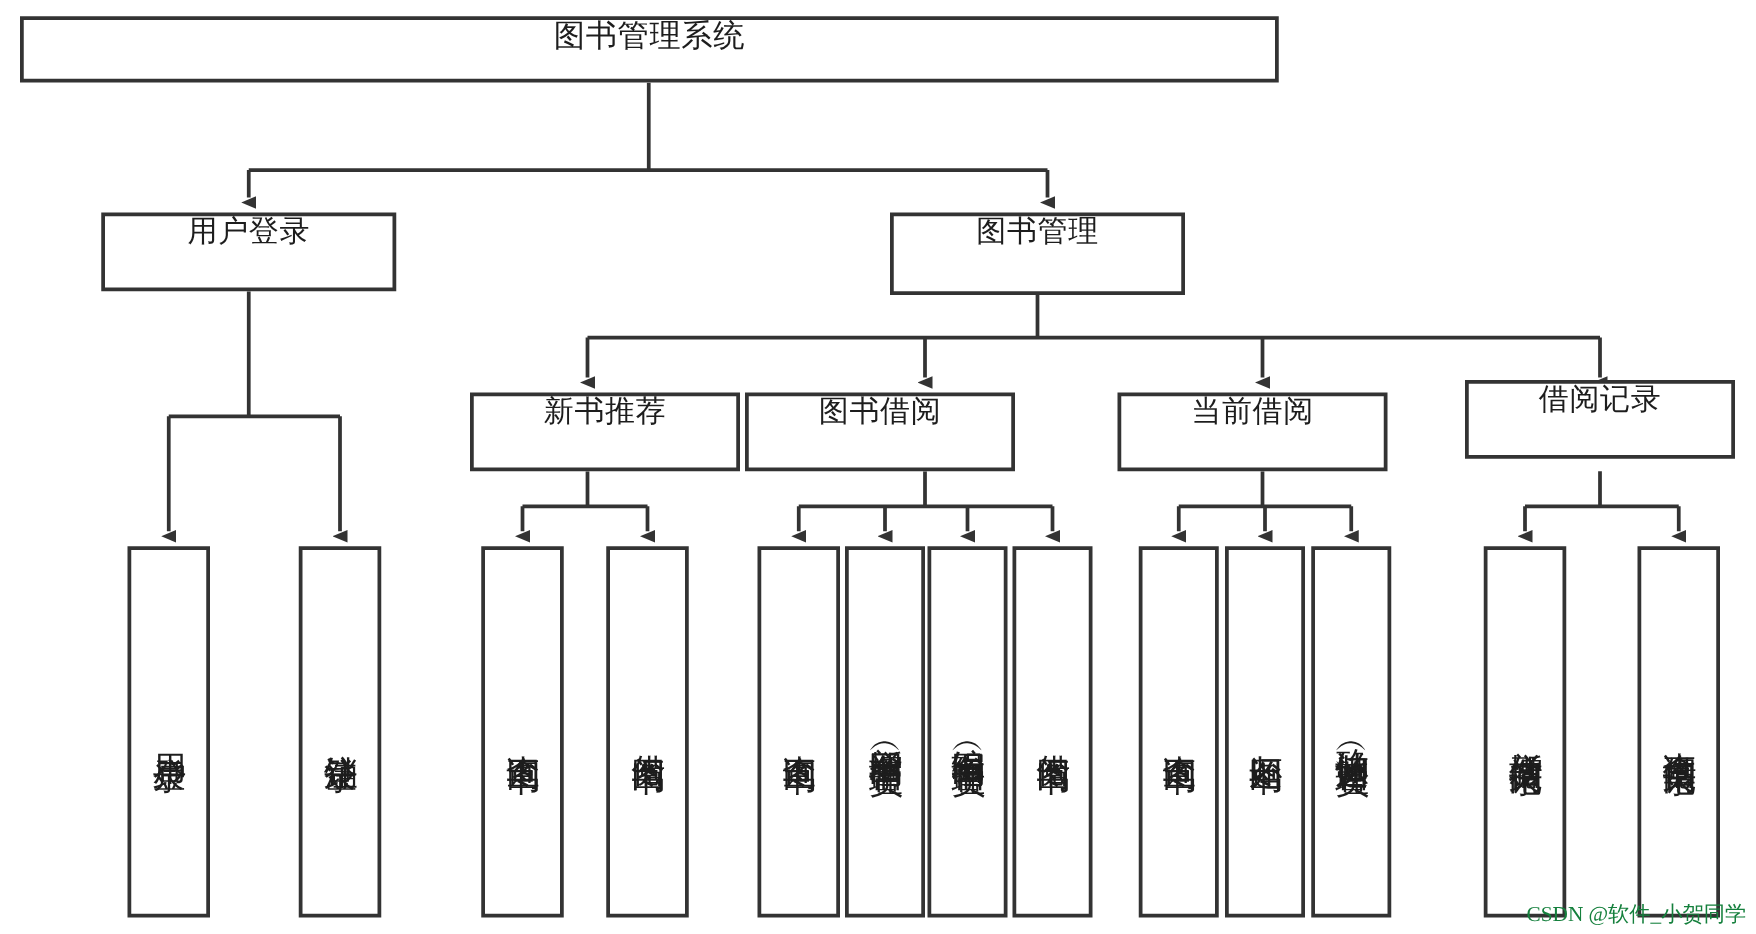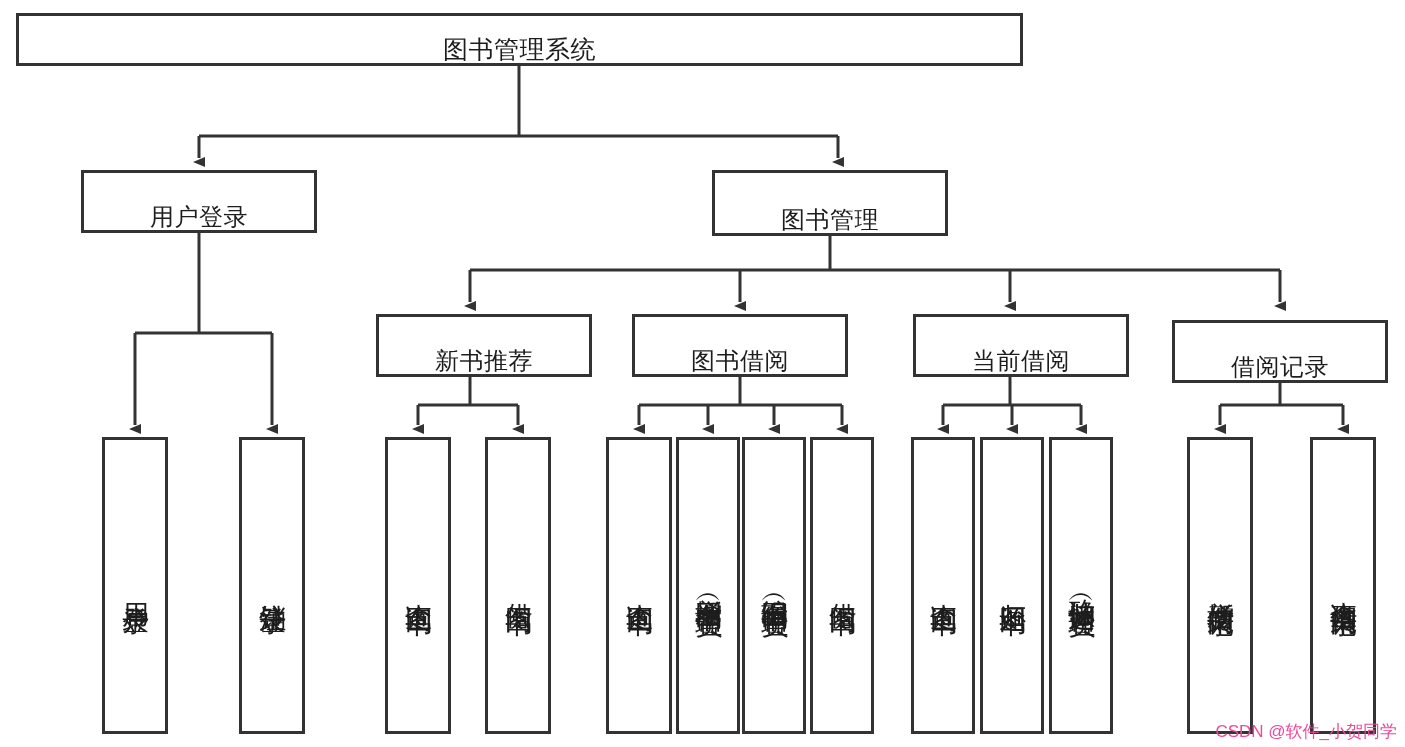--- a/index.html
+++ b/index.html
@@ -26,21 +26,21 @@
     width: 1405px;
     height: 747px;
     pointer-events: none;
   }
   .node {
     position: absolute;
     box-sizing: border-box;
     background: #ffffff;
     border: 3px solid #333333;
     display: flex;
-    align-items: flex-end;
+    align-items: flex-start;
     justify-content: center;
     z-index: 2;
   }
   .node .label {
     display: block;
     color: #1d1d1d;
     letter-spacing: 0.5px;
     white-space: nowrap;
   }
   
@@ -64,24 +64,24 @@
     line-height: 1.02;
     letter-spacing: 2px;
     max-height: 100%;
     text-align: center;
   }
   #watermark {
     position: absolute;
     right: 8px;
     bottom: 4px;
     font-size: 17px;
-    color: #ec4899;
+    color: #15803d;
     z-index: 5;
     white-space: nowrap;
-    font-family: Liberation Sans, sans-serif;
+    font-family: Liberation Serif, serif;
   }
 </style>
 </head>
 <body>
 
 <div id="canvas">
 
   <svg id="edges" viewBox="0 0 1405 747" xmlns="http://www.w3.org/2000/svg">
     <defs>
       <marker id="arrow" markerWidth="10" markerHeight="12" refX="1" refY="6" orient="auto" markerUnits="userSpaceOnUse">
@@ -139,27 +139,27 @@
   <div class="node horiz" style="left:81px; top:170px; width:236px; height:63px;">
     <span class="label">用户登录</span>
   </div>
   <div class="node horiz" style="left:712px; top:170px; width:236px; height:66px;">
     <span class="label">图书管理</span>
   </div>
 
   <div class="node horiz" style="left:376px; top:314px; width:216px; height:63px;">
     <span class="label">新书推荐</span>
   </div>
-  <div class="node horiz" style="left:632px; top:314px; width:216px; height:63px;">
+  <div class="node horiz" style="left:596px; top:314px; width:216px; height:63px;">
     <span class="label">图书借阅</span>
   </div>
-  <div class="node horiz" style="left:913px; top:314px; width:216px; height:63px;">
+  <div class="node horiz" style="left:894px; top:314px; width:216px; height:63px;">
     <span class="label">当前借阅</span>
   </div>
-  <div class="node horiz" style="left:1172px; top:320px; width:216px; height:63px;">
+  <div class="node horiz" style="left:1172px; top:304px; width:216px; height:63px;">
     <span class="label">借阅记录</span>
   </div>
 
   <div class="node vert" style="left:102px; top:437px; width:66px; height:297px;">
     <span class="label">用户登录</span>
   </div>
   <div class="node vert" style="left:239px; top:437px; width:66px; height:297px;">
     <span class="label">注销登录</span>
   </div>
 

